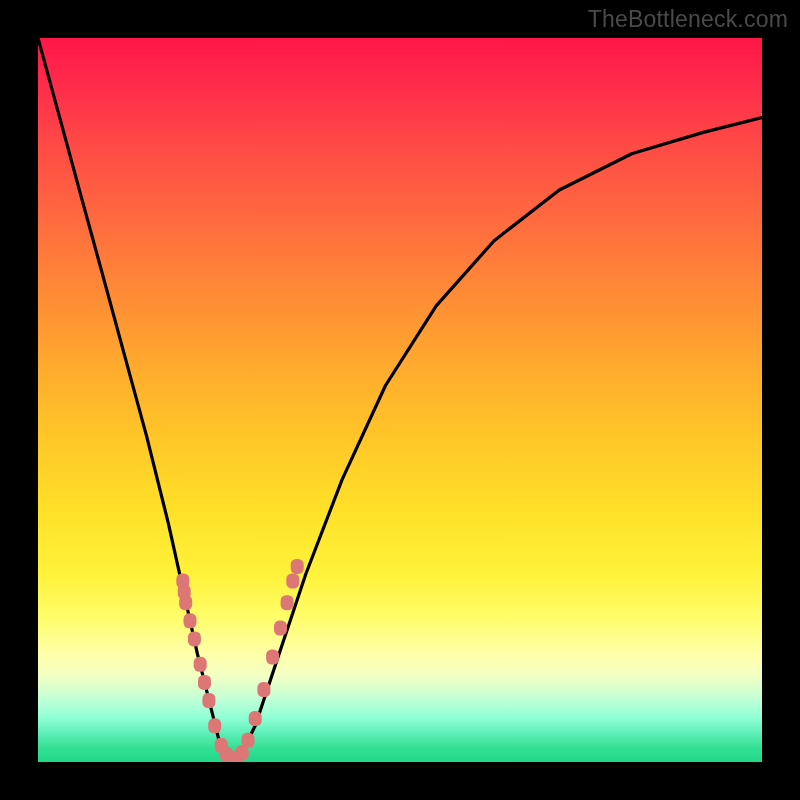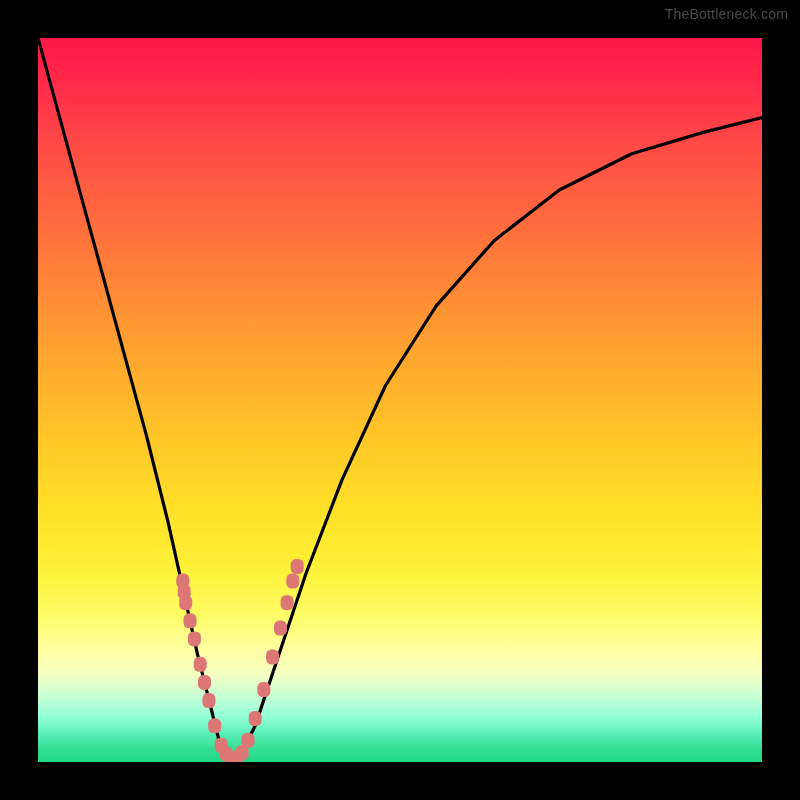--- a/index.html
+++ b/index.html
@@ -56,21 +56,21 @@
     position: absolute;
     inset: 0;
     width: 724px;
     height: 724px;
   }
   .watermark {
     position: absolute;
     top: 6px;
     right: 12px;
     color: #4a4a4a;
-    font-size: 14px;
+    font-size: 23px;
     font-weight: 500;
     letter-spacing: 0.2px;
   }
 </style>
 </head>
 <body>
 
 <div class="frame">
   <div class="plot">
     <div class="gradient"></div>

